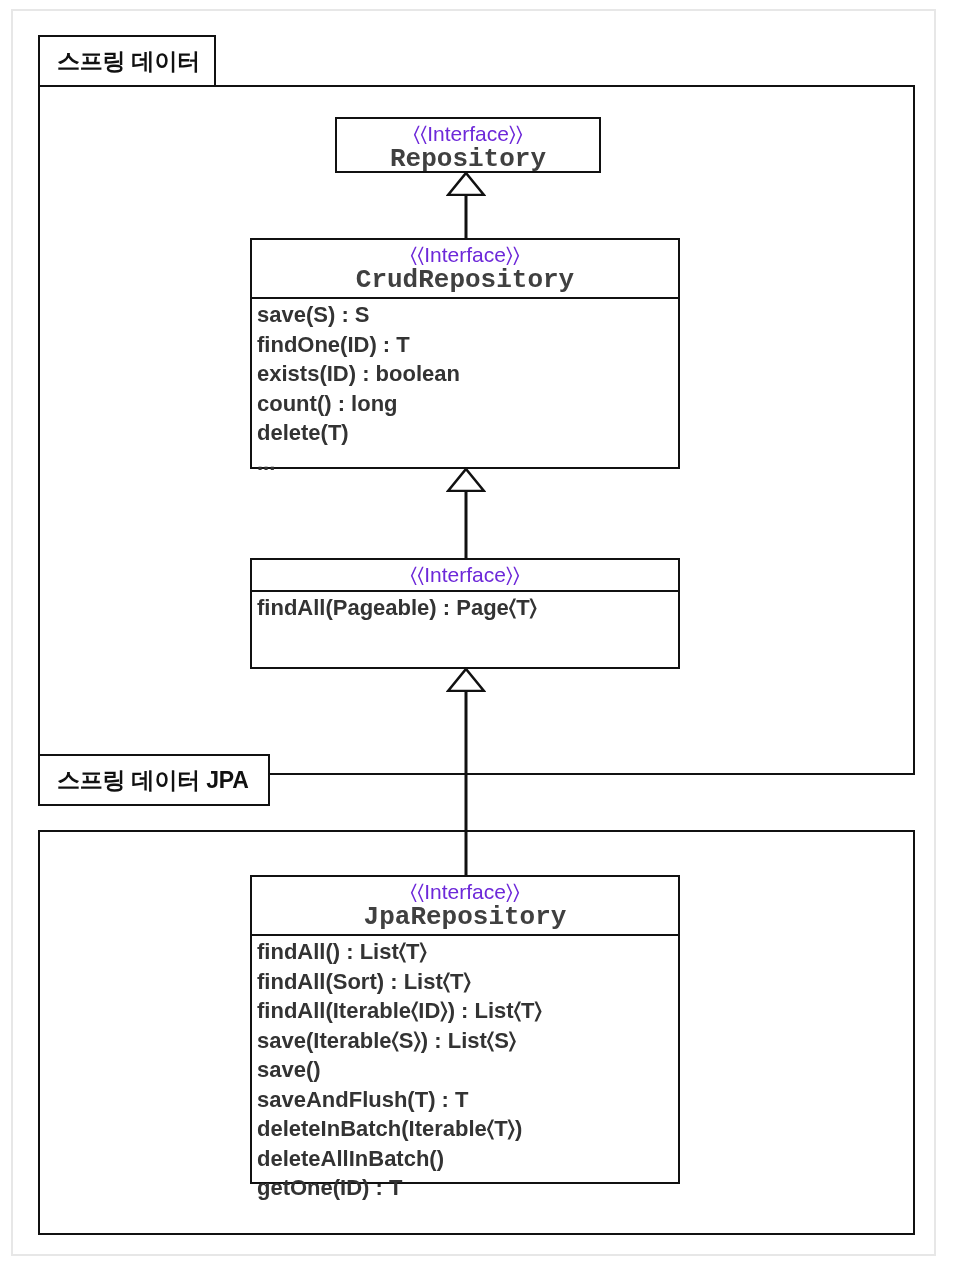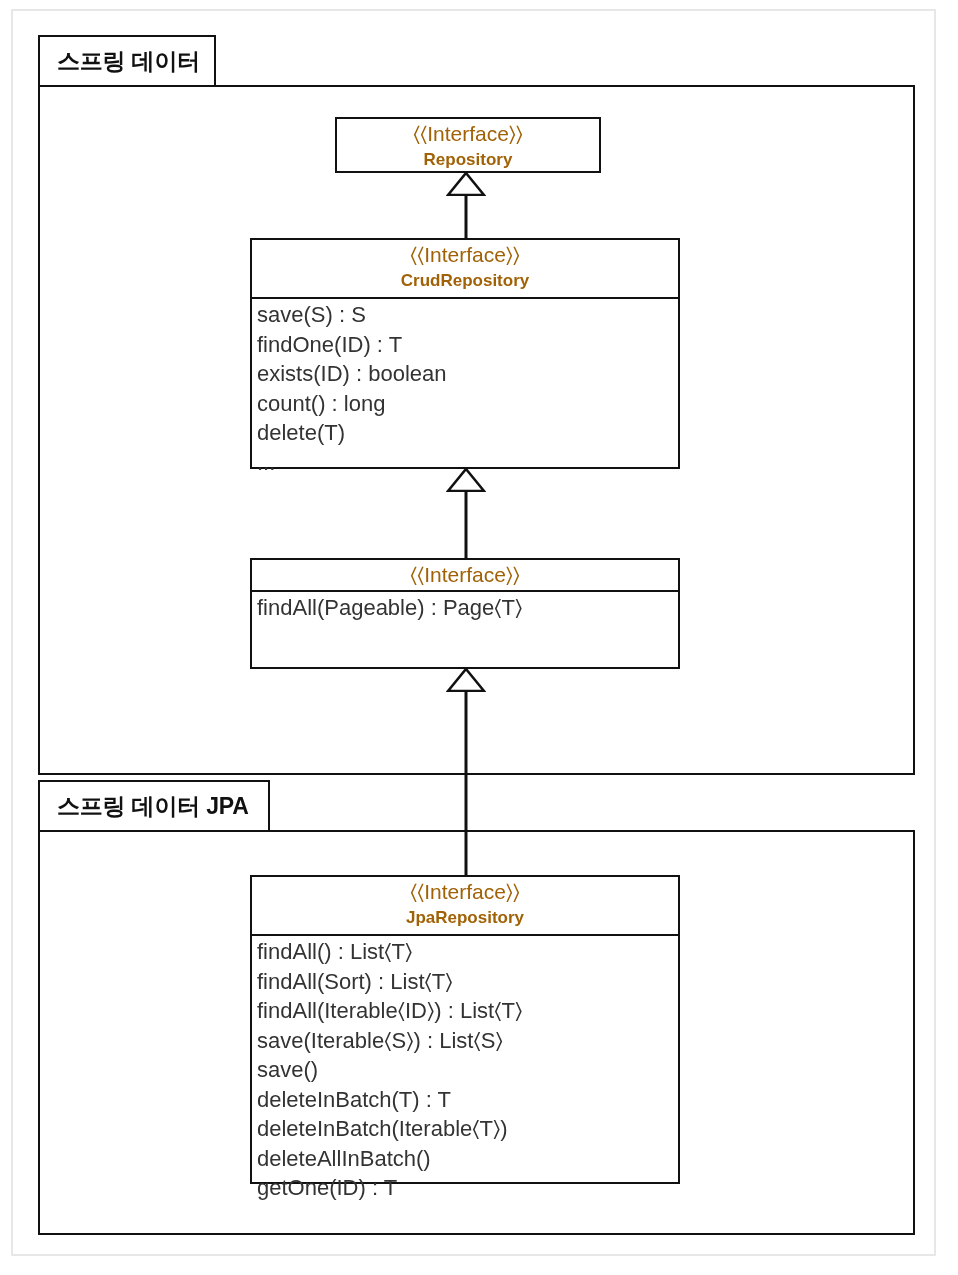--- a/index.html
+++ b/index.html
@@ -73,40 +73,42 @@
     border-bottom: 2px solid #111111;
     padding: 2px 0 3px 0;
     text-align: center;
   }
   .cls-head.no-members {
     border-bottom: none;
   }
   .stereotype {
     font-size: 21px;
     line-height: 25px;
-    color: #a16207;
+    color: #6d28d9;
     font-weight: normal;
     white-space: nowrap;
   }
   .cls-name {
-    font-size: 17px;
+    font-size: 26px;
     line-height: 27px;
     font-weight: bold;
-    color: #a16207;
-    white-space: nowrap;
+    color: #404040;
+    white-space: nowrap;
+    font-family: Liberation Mono, monospace;
   }
   .cls-members {
     padding: 1px 0 2px 5px;
   }
   .member {
     font-size: 22px;
     line-height: 29.5px;
     color: #333333;
     white-space: nowrap;
     text-align: left;
+    font-weight: bold;
   }
 
   
   .gen {
     position: absolute;
     z-index: 4;
   }
   .gen-line {
     position: absolute;
     width: 3px;
@@ -129,21 +131,21 @@
   <div class="page-frame"></div>
 
   <div class="pkg-body" style="left:38px; top:85px; width:877px; height:690px;"></div>
 
   <div class="pkg-tab" style="left:38px; top:35px; width:178px; height:52px;">
     <span class="pkg-tab-label">스프링 데이터</span>
   </div>
 
   <div class="pkg-body" style="left:38px; top:830px; width:877px; height:405px;"></div>
 
-  <div class="pkg-tab" style="left:38px; top:780px; width:232px; height:52px;">
+  <div class="pkg-tab" style="left:38px; top:754px; width:232px; height:52px;">
     <span class="pkg-tab-label">스프링 데이터 JPA</span>
   </div>
 
   <div class="gen" style="left:446px; top:172px; width:40px; height:67px;">
     <svg class="gen-tri" width="40" height="24" viewBox="0 0 40 24">
       <polygon points="20,1 38,23 2,23" fill="#ffffff" stroke="#111111" stroke-width="2.6"></polygon>
     </svg>
     <div class="gen-line" style="top:23px; height:45px;"></div>
   </div>
 
@@ -196,20 +198,20 @@
     <div class="cls-head">
       <div class="stereotype">〈〈Interface〉〉</div>
       <div class="cls-name">JpaRepository</div>
     </div>
     <div class="cls-members">
       <div class="member">findAll() : List〈T〉</div>
       <div class="member">findAll(Sort) : List〈T〉</div>
       <div class="member">findAll(Iterable〈ID〉) : List〈T〉</div>
       <div class="member">save(Iterable〈S〉) : List〈S〉</div>
       <div class="member">save()</div>
-      <div class="member">deleteInBatch(T) : T</div>
+      <div class="member">saveAndFlush(T) : T</div>
       <div class="member">deleteInBatch(Iterable〈T〉)</div>
       <div class="member">deleteAllInBatch()</div>
       <div class="member">getOne(ID) : T</div>
     </div>
   </div>
 
 </div>
 
 </body></html>

